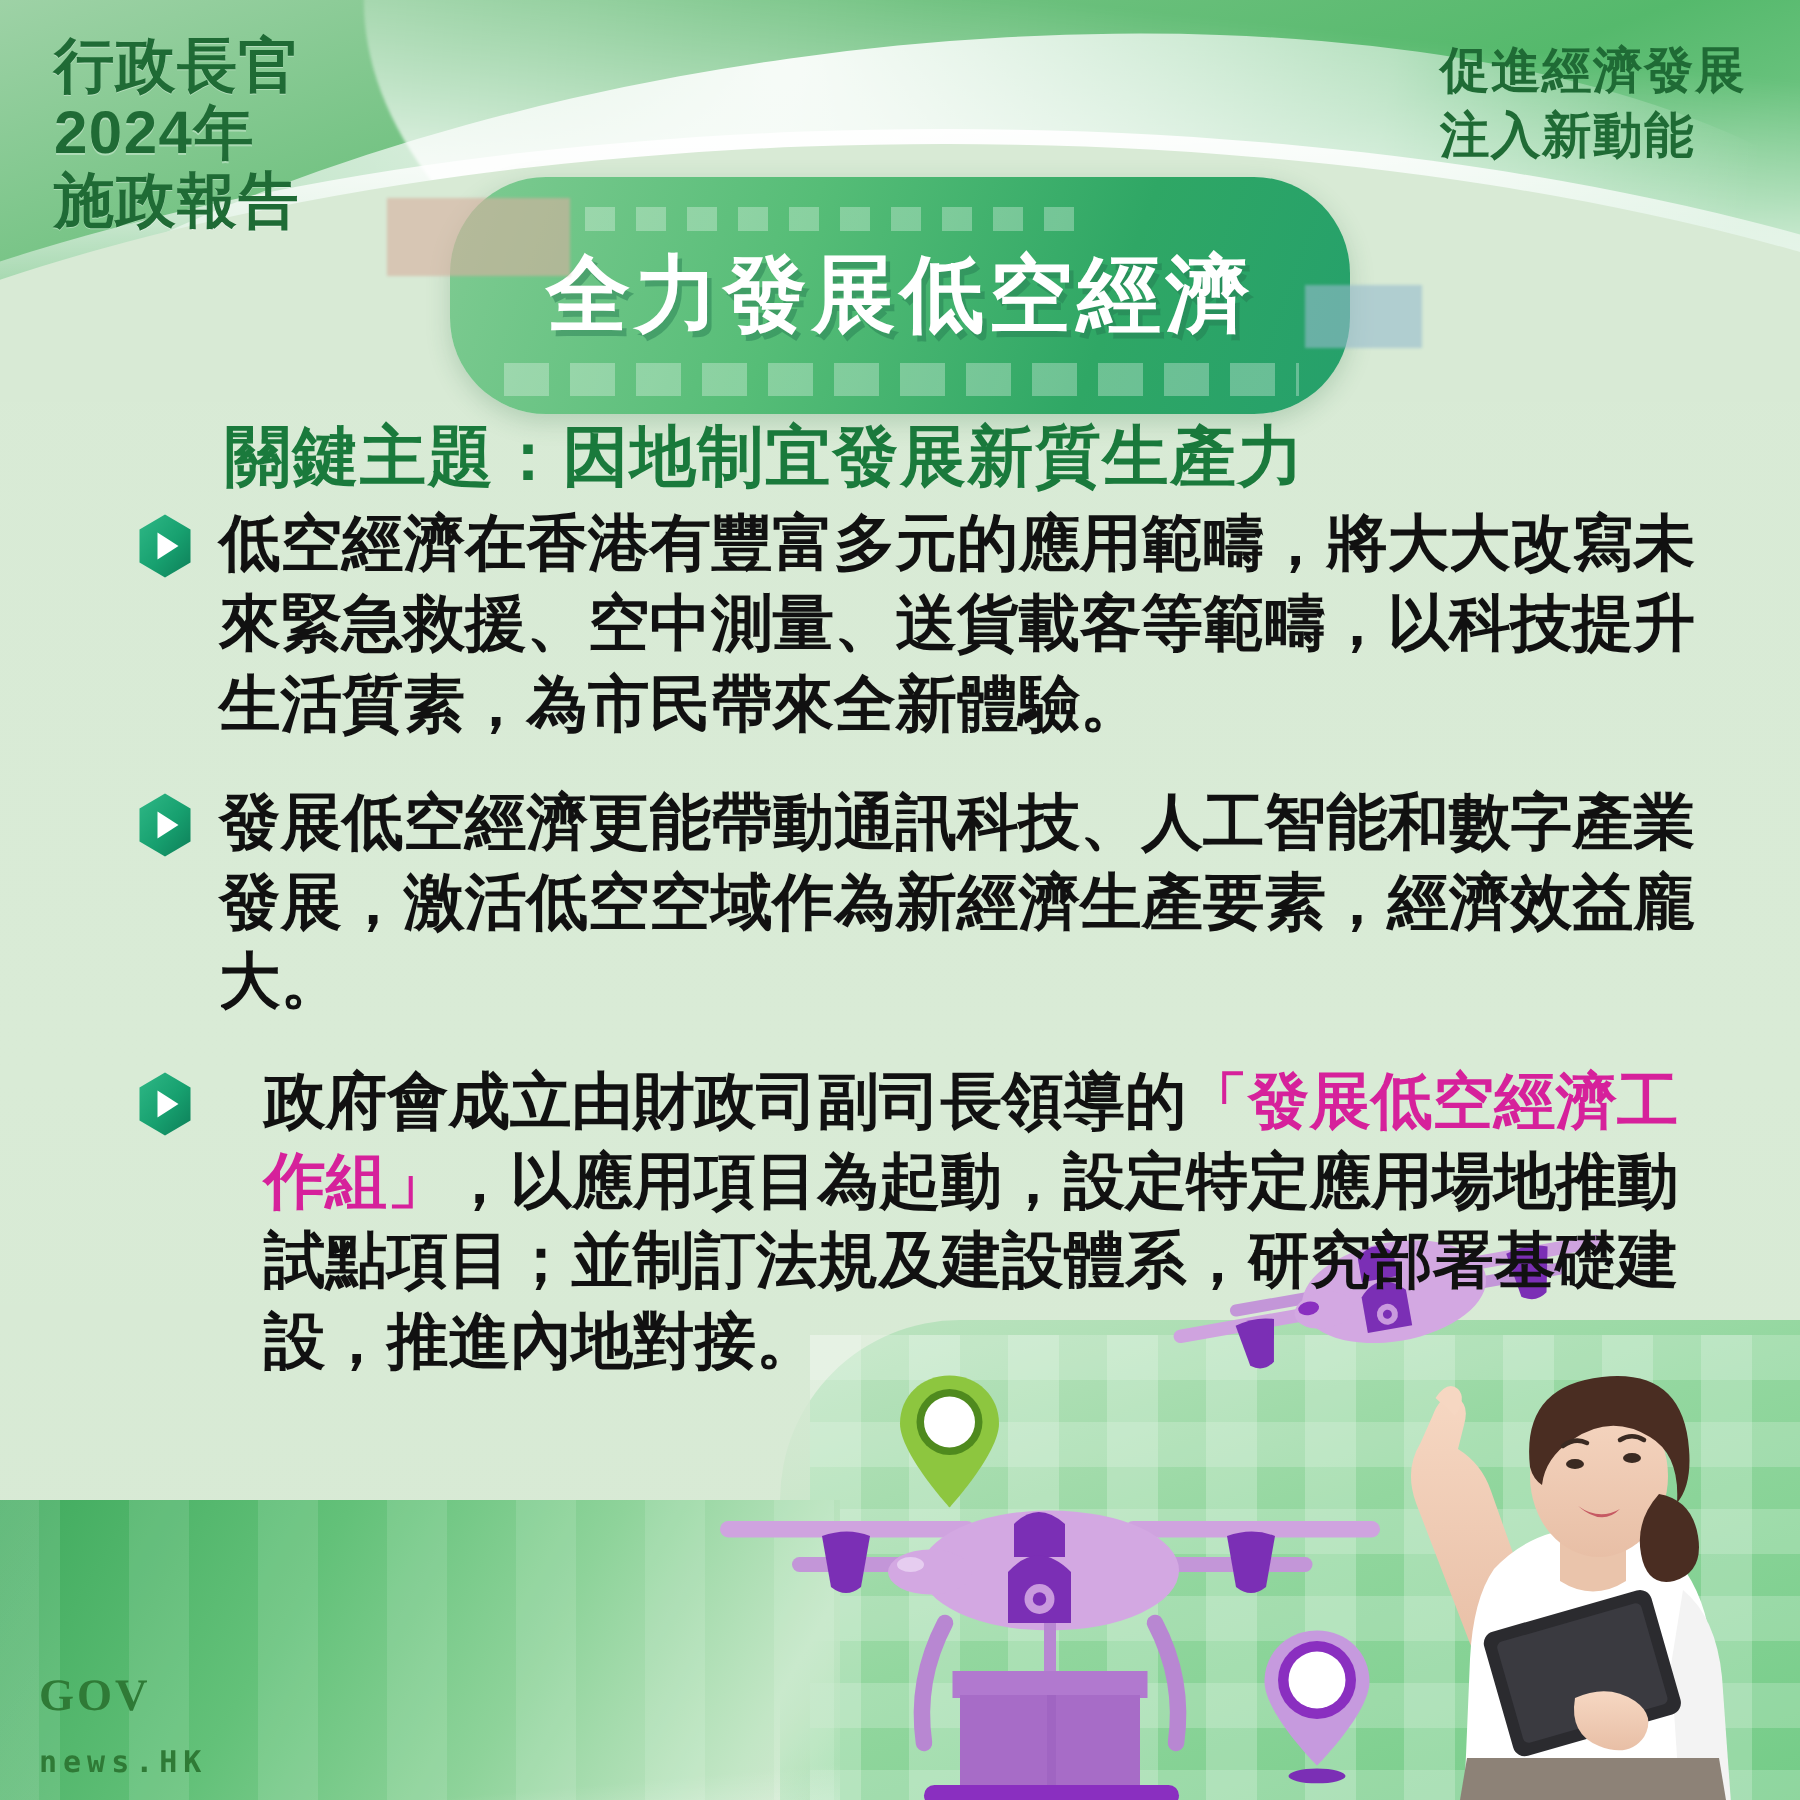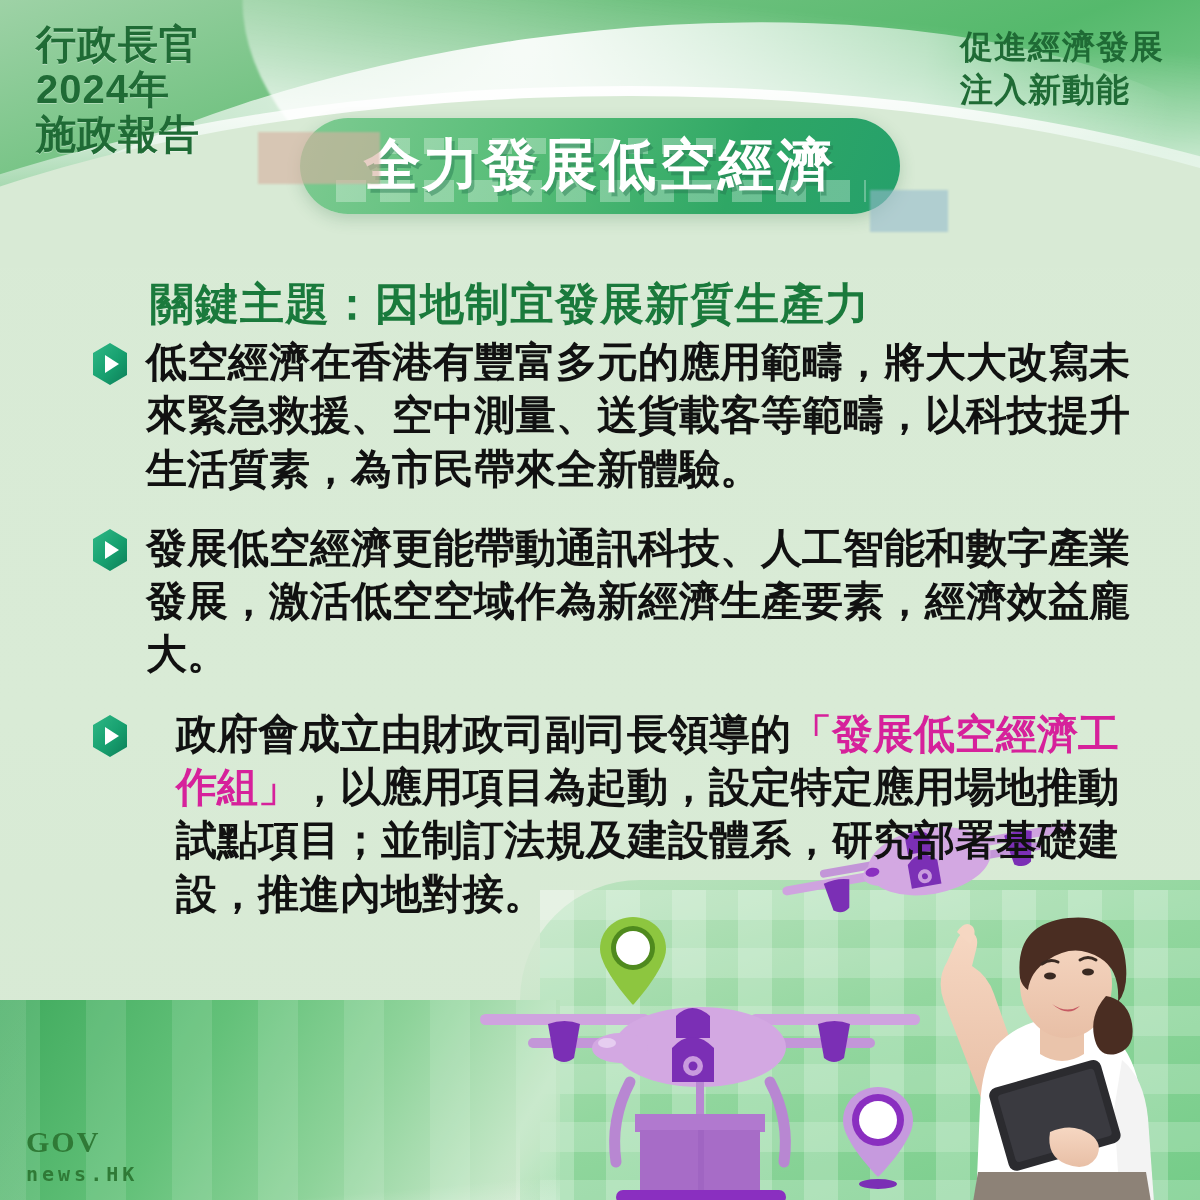--- a/index.html
+++ b/index.html
@@ -56,21 +56,21 @@
   .tagline{
     position:absolute;right:36px;top:26px;z-index:12;
     color:#1f6b35;font-weight:700;line-height:1.3;font-size:33px;
     letter-spacing:1px;
   }
   .tagline div{white-space:nowrap;}
 
   
   .title-wrap{position:absolute;left:300px;top:118px;z-index:20;}
   .pill{
-    position:relative;width:600px;height:96px;border-radius:64px;
+    position:relative;width:600px;height:158px;border-radius:64px;
     background:linear-gradient(110deg,#7fcb92 0%,#56bd77 38%,#2fa765 72%,#25a06b 100%);
     box-shadow:0 5px 16px rgba(40,110,65,.22);
     overflow:hidden;
     display:flex;align-items:center;justify-content:center;
   }
   .pill-dots-top{
     position:absolute;left:90px;top:20px;width:330px;height:16px;
     background:repeating-linear-gradient(90deg,rgba(255,255,255,.30) 0 20px,rgba(255,255,255,0) 20px 34px);
   }
   .pill-dots-bot{
@@ -157,21 +157,21 @@
   .gov-logo{
     position:absolute;left:26px;bottom:16px;z-index:40;
     line-height:1;
   }
   .gov-logo .gov{
     display:block;font-size:30px;font-weight:800;color:#2f7a36;
     letter-spacing:2px;font-family:Liberation Serif, serif;
   }
   .gov-logo .news{
     display:block;font-size:20px;font-weight:700;color:#2f7a36;
-    letter-spacing:4px;margin-top:7px;
+    letter-spacing:4px;margin-top:18px;
     font-family:"DejaVu Sans Mono","Liberation Mono",monospace;
   }
 
   
   .obj{position:absolute;z-index:9;}
   .drone-small{left:760px;top:800px;}
   .drone-big{left:470px;top:990px;}
   .pin-green{left:598px;top:915px;z-index:11;}
   .pin-purple{left:840px;top:1085px;z-index:11;}
 

